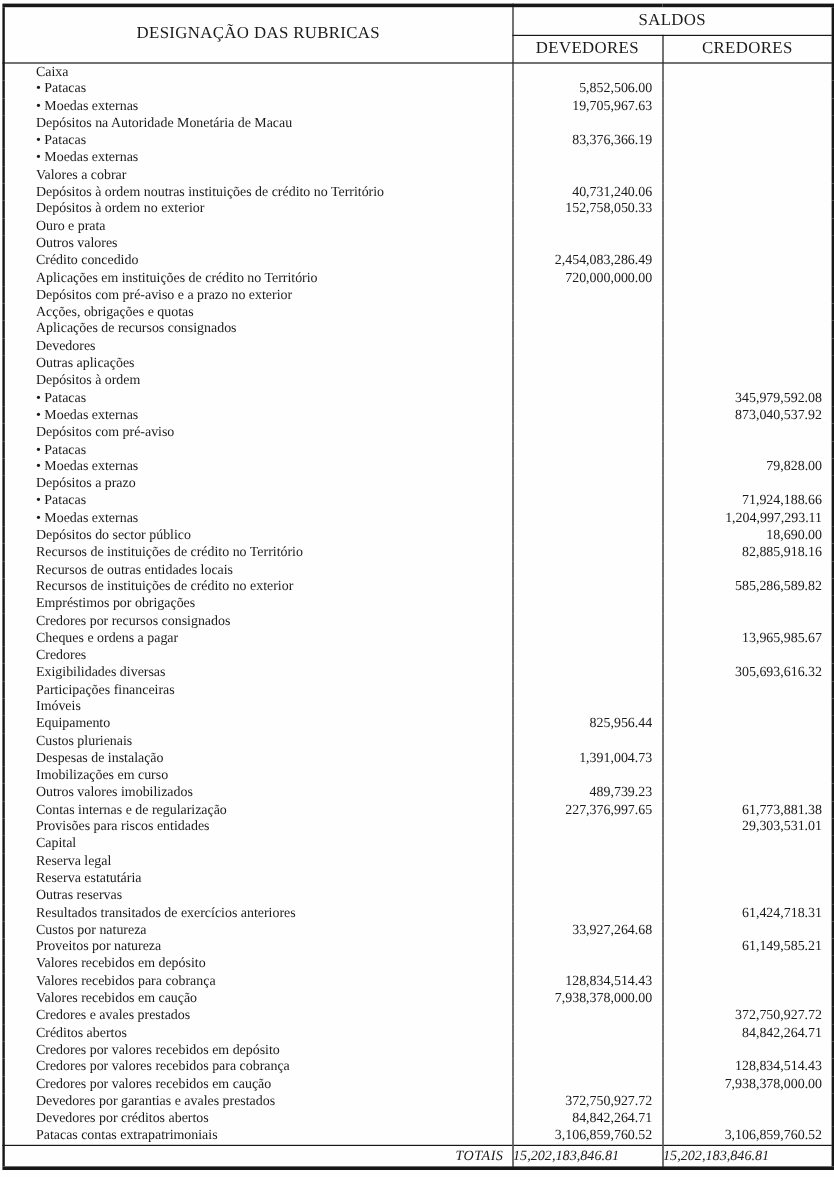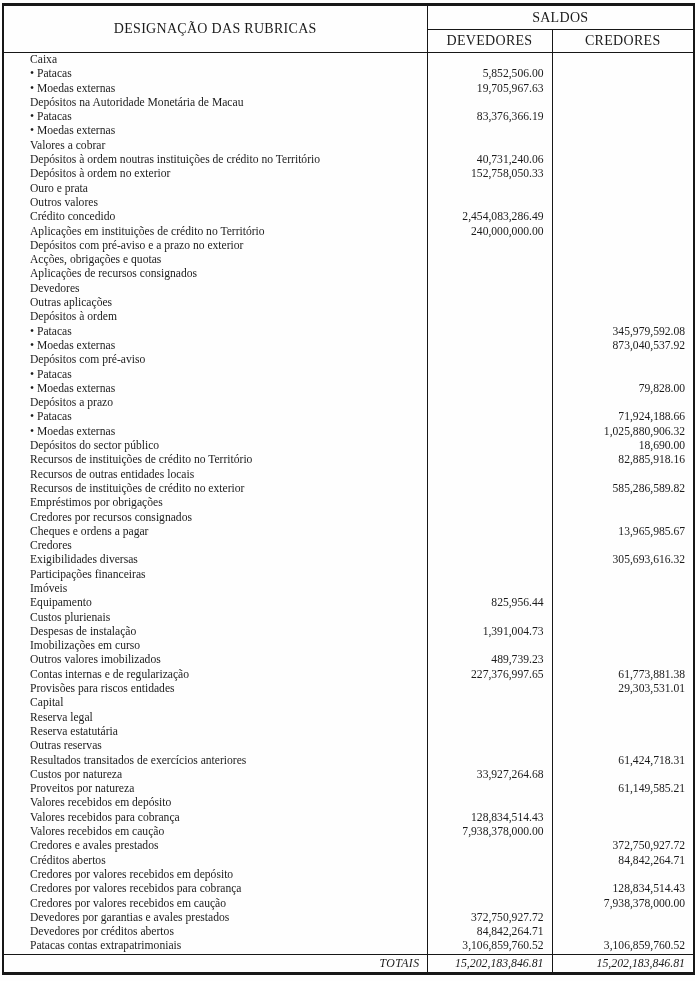--- a/index.html
+++ b/index.html
@@ -63,21 +63,21 @@
     line-height: 17px;
     padding: 0;
     white-space: nowrap;
     font-style: italic;
   }
   tfoot td.totais-label {
     text-align: right;
     padding-right: 7px;
     letter-spacing: 0.4px;
   }
-  tfoot td.num { text-align: right; padding-right: 8px; }
+  tfoot td.num { text-align: left; padding-right: 8px; }
 </style>
 </head>
 <body>
 
 <div class="sheet">
   <table class="balance">
     <colgroup>
       <col class="c-label">
       <col class="c-dev">
       <col class="c-cred">
@@ -148,21 +148,21 @@
           <td class="num sep2"></td>
           <td class="num"></td>
         </tr>
         <tr>
           <td class="label sep">Crédito concedido</td>
           <td class="num sep2">2,454,083,286.49</td>
           <td class="num"></td>
         </tr>
         <tr>
           <td class="label sep">Aplicações em instituições de crédito no Território</td>
-          <td class="num sep2">240,000,000.00</td>
+          <td class="num sep2">720,000,000.00</td>
           <td class="num"></td>
         </tr>
         <tr>
           <td class="label sep">Depósitos com pré-aviso e a prazo no exterior</td>
           <td class="num sep2"></td>
           <td class="num"></td>
         </tr>
         <tr>
           <td class="label sep">Acções, obrigações e quotas</td>
           <td class="num sep2"></td>
@@ -219,21 +219,21 @@
           <td class="num"></td>
         </tr>
         <tr>
           <td class="label sep">• Patacas</td>
           <td class="num sep2"></td>
           <td class="num">71,924,188.66</td>
         </tr>
         <tr>
           <td class="label sep">• Moedas externas</td>
           <td class="num sep2"></td>
-          <td class="num">1,025,880,906.32</td>
+          <td class="num">1,204,997,293.11</td>
         </tr>
         <tr>
           <td class="label sep">Depósitos do sector público</td>
           <td class="num sep2"></td>
           <td class="num">18,690.00</td>
         </tr>
         <tr>
           <td class="label sep">Recursos de instituições de crédito no Território</td>
           <td class="num sep2"></td>
           <td class="num">82,885,918.16</td>

